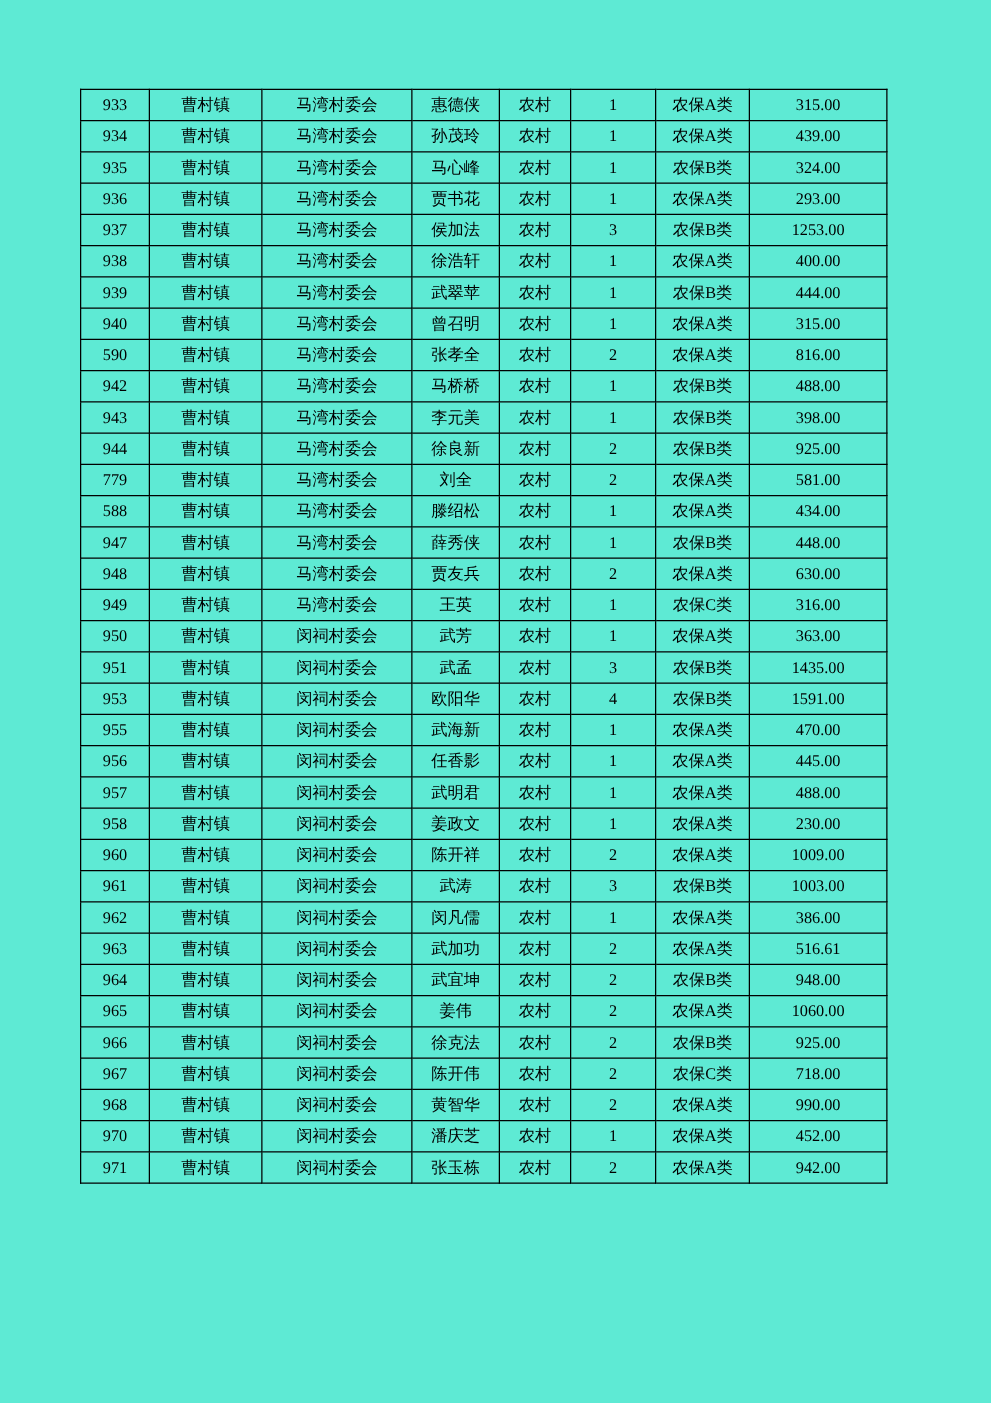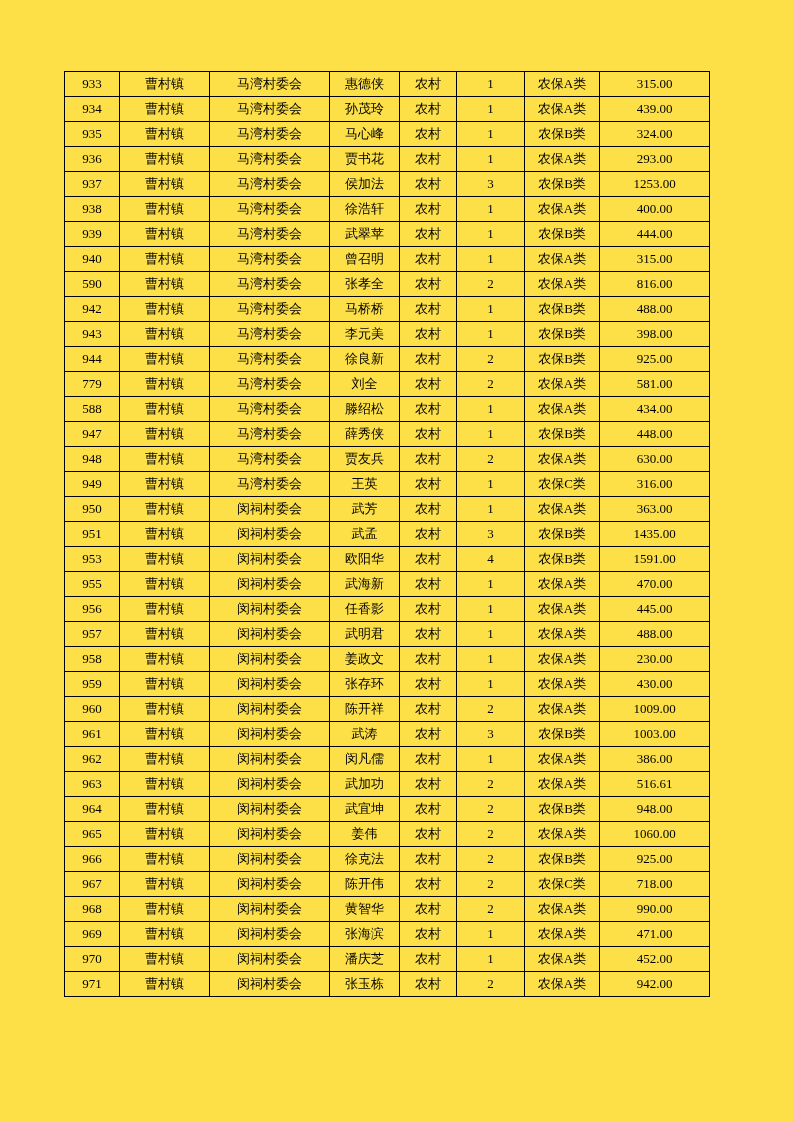--- a/index.html
+++ b/index.html
@@ -5,21 +5,21 @@
   html, body {
     margin: 0;
     padding: 0;
     background: #e8e8e8;
   }
   .page {
     position: relative;
     width: 793px;
     height: 1122px;
     margin: 0 auto;
-    background: #fde047;
+    background: #5eead4;
     font-family: "Liberation Serif", "DejaVu Serif", serif;
     color: #000000;
     overflow: hidden;
   }
   table.data-table {
     position: absolute;
     left: 64px;
     top: 71px;
     border-collapse: collapse;
     table-layout: fixed;
@@ -293,30 +293,20 @@
           <td>958</td>
           <td>曹村镇</td>
           <td>闵祠村委会</td>
           <td>姜政文</td>
           <td>农村</td>
           <td>1</td>
           <td>农保A类</td>
           <td>230.00</td>
         </tr>
         <tr>
-          <td>959</td>
-          <td>曹村镇</td>
-          <td>闵祠村委会</td>
-          <td>张存环</td>
-          <td>农村</td>
-          <td>1</td>
-          <td>农保A类</td>
-          <td>430.00</td>
-        </tr>
-        <tr>
           <td>960</td>
           <td>曹村镇</td>
           <td>闵祠村委会</td>
           <td>陈开祥</td>
           <td>农村</td>
           <td>2</td>
           <td>农保A类</td>
           <td>1009.00</td>
         </tr>
         <tr>
@@ -391,30 +381,20 @@
         </tr>
         <tr>
           <td>968</td>
           <td>曹村镇</td>
           <td>闵祠村委会</td>
           <td>黄智华</td>
           <td>农村</td>
           <td>2</td>
           <td>农保A类</td>
           <td>990.00</td>
-        </tr>
-        <tr>
-          <td>969</td>
-          <td>曹村镇</td>
-          <td>闵祠村委会</td>
-          <td>张海滨</td>
-          <td>农村</td>
-          <td>1</td>
-          <td>农保A类</td>
-          <td>471.00</td>
         </tr>
         <tr>
           <td>970</td>
           <td>曹村镇</td>
           <td>闵祠村委会</td>
           <td>潘庆芝</td>
           <td>农村</td>
           <td>1</td>
           <td>农保A类</td>
           <td>452.00</td>

